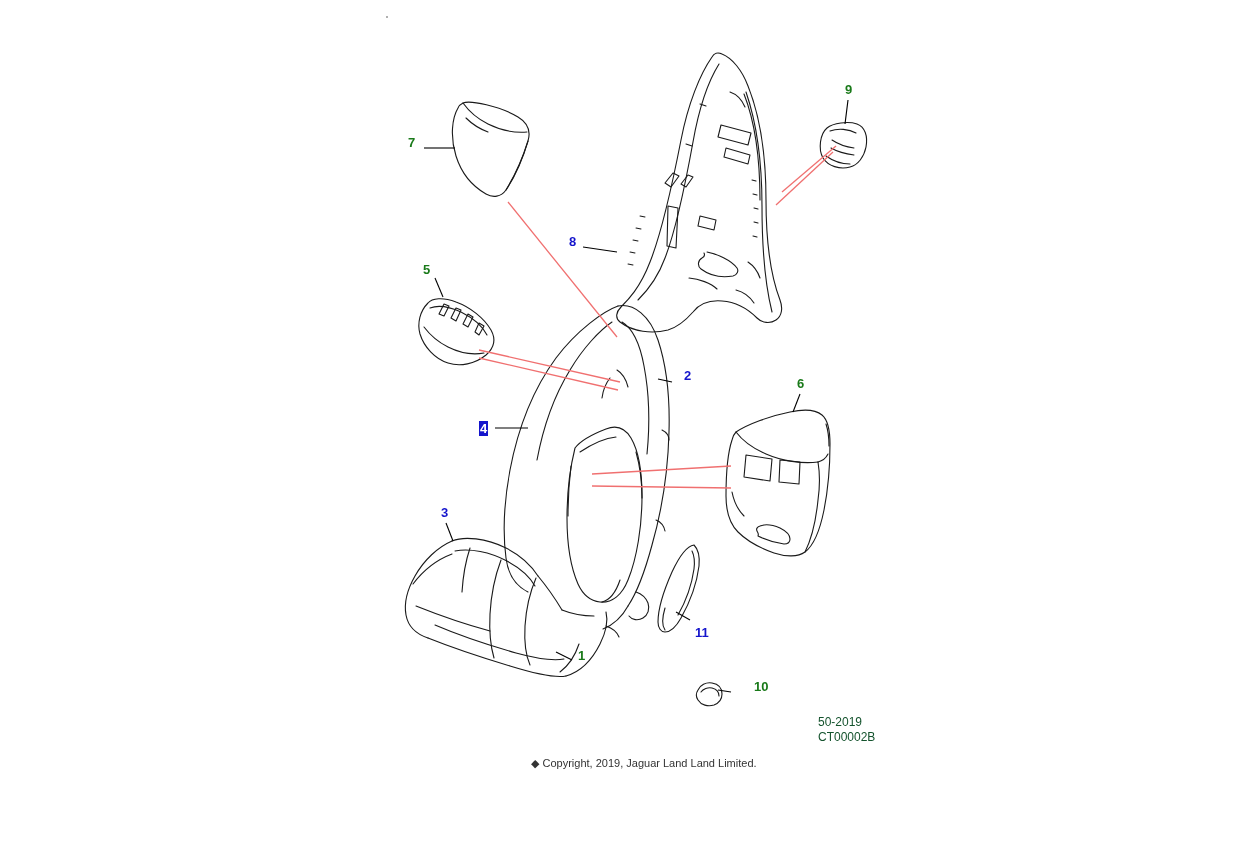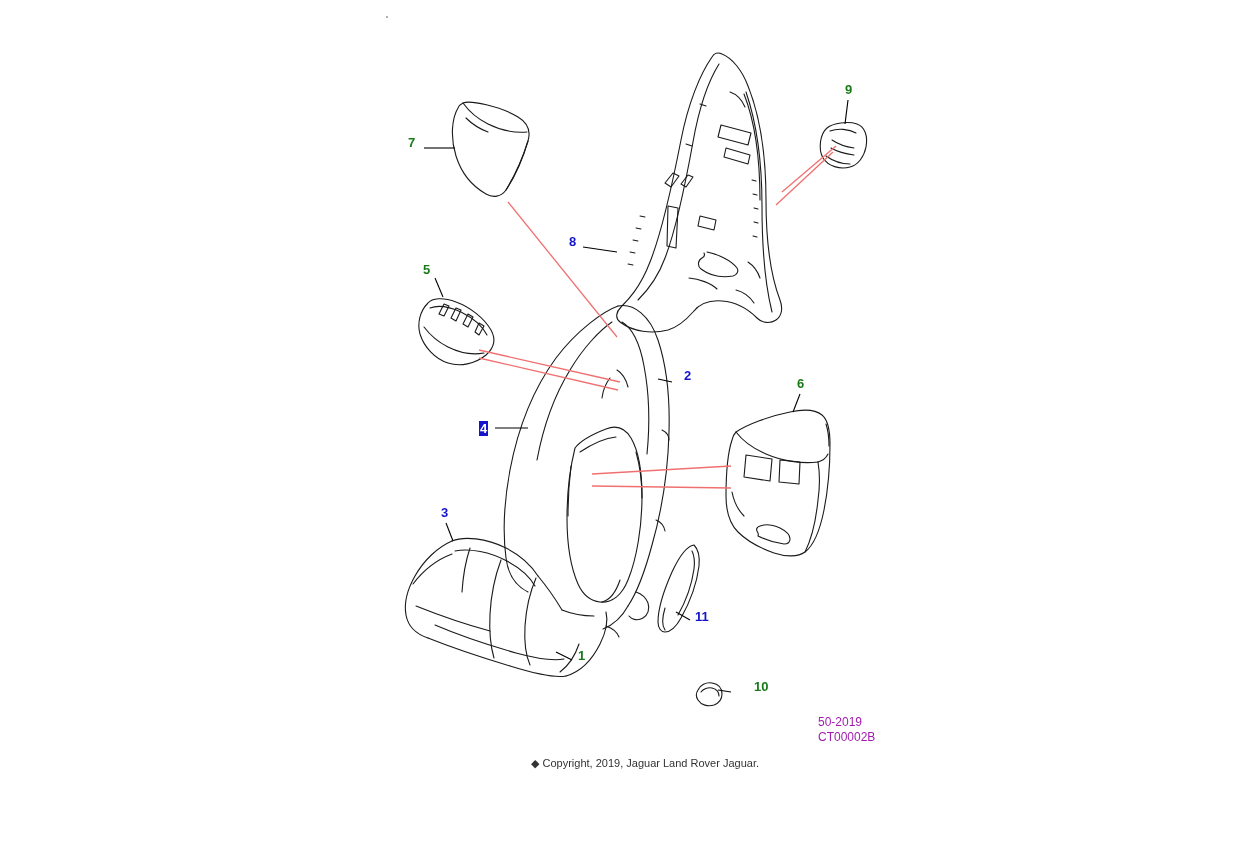--- a/index.html
+++ b/index.html
@@ -39,21 +39,21 @@
   .callout.blue  { color: #1414cc; }
   .callout.sel {
     background: #1414cc;
     color: #ffffff;
     padding: 0 1px;
   }
   .meta {
     position: absolute;
     font-family: "Liberation Sans", sans-serif;
     font-size: 12px;
-    color: #a21caf;
+    color: #14532d;
     white-space: nowrap;
   }
   .copyright {
     position: absolute;
     font-family: "Liberation Sans", sans-serif;
     font-size: 11px;
     color: #333333;
     white-space: nowrap;
   }
   .copyright .mark { font-size: 11px; }
@@ -246,23 +246,23 @@
   <div class="callout green" style="left:578px; top:648px;">1</div>
   <div class="callout blue" style="left:684px; top:368px;">2</div>
   <div class="callout blue" style="left:441px; top:505px;">3</div>
   <div class="callout sel" style="left:479px; top:421px;">4</div>
   <div class="callout green" style="left:423px; top:262px;">5</div>
   <div class="callout green" style="left:797px; top:376px;">6</div>
   <div class="callout green" style="left:408px; top:135px;">7</div>
   <div class="callout blue" style="left:569px; top:234px;">8</div>
   <div class="callout green" style="left:845px; top:82px;">9</div>
   <div class="callout green" style="left:735px; top:679px;margin-left:19px;">10</div>
-  <div class="callout blue" style="left:695px; top:609px;">11</div>
+  <div class="callout blue" style="left:695px; top:625px;">11</div>
 
   <div class="meta" style="left:818px; top:715px;">50-2019</div>
   <div class="meta" style="left:818px; top:730px;">CT00002B</div>
 
   <div class="copyright" style="left:531px; top:757px;">
     <span class="mark">◆</span>
-    <span>Copyright, 2019, Jaguar Land Rover Jaguar.</span>
+    <span>Copyright, 2019, Jaguar Land Land Limited.</span>
   </div>
 
 </div>
 
 </body></html>

